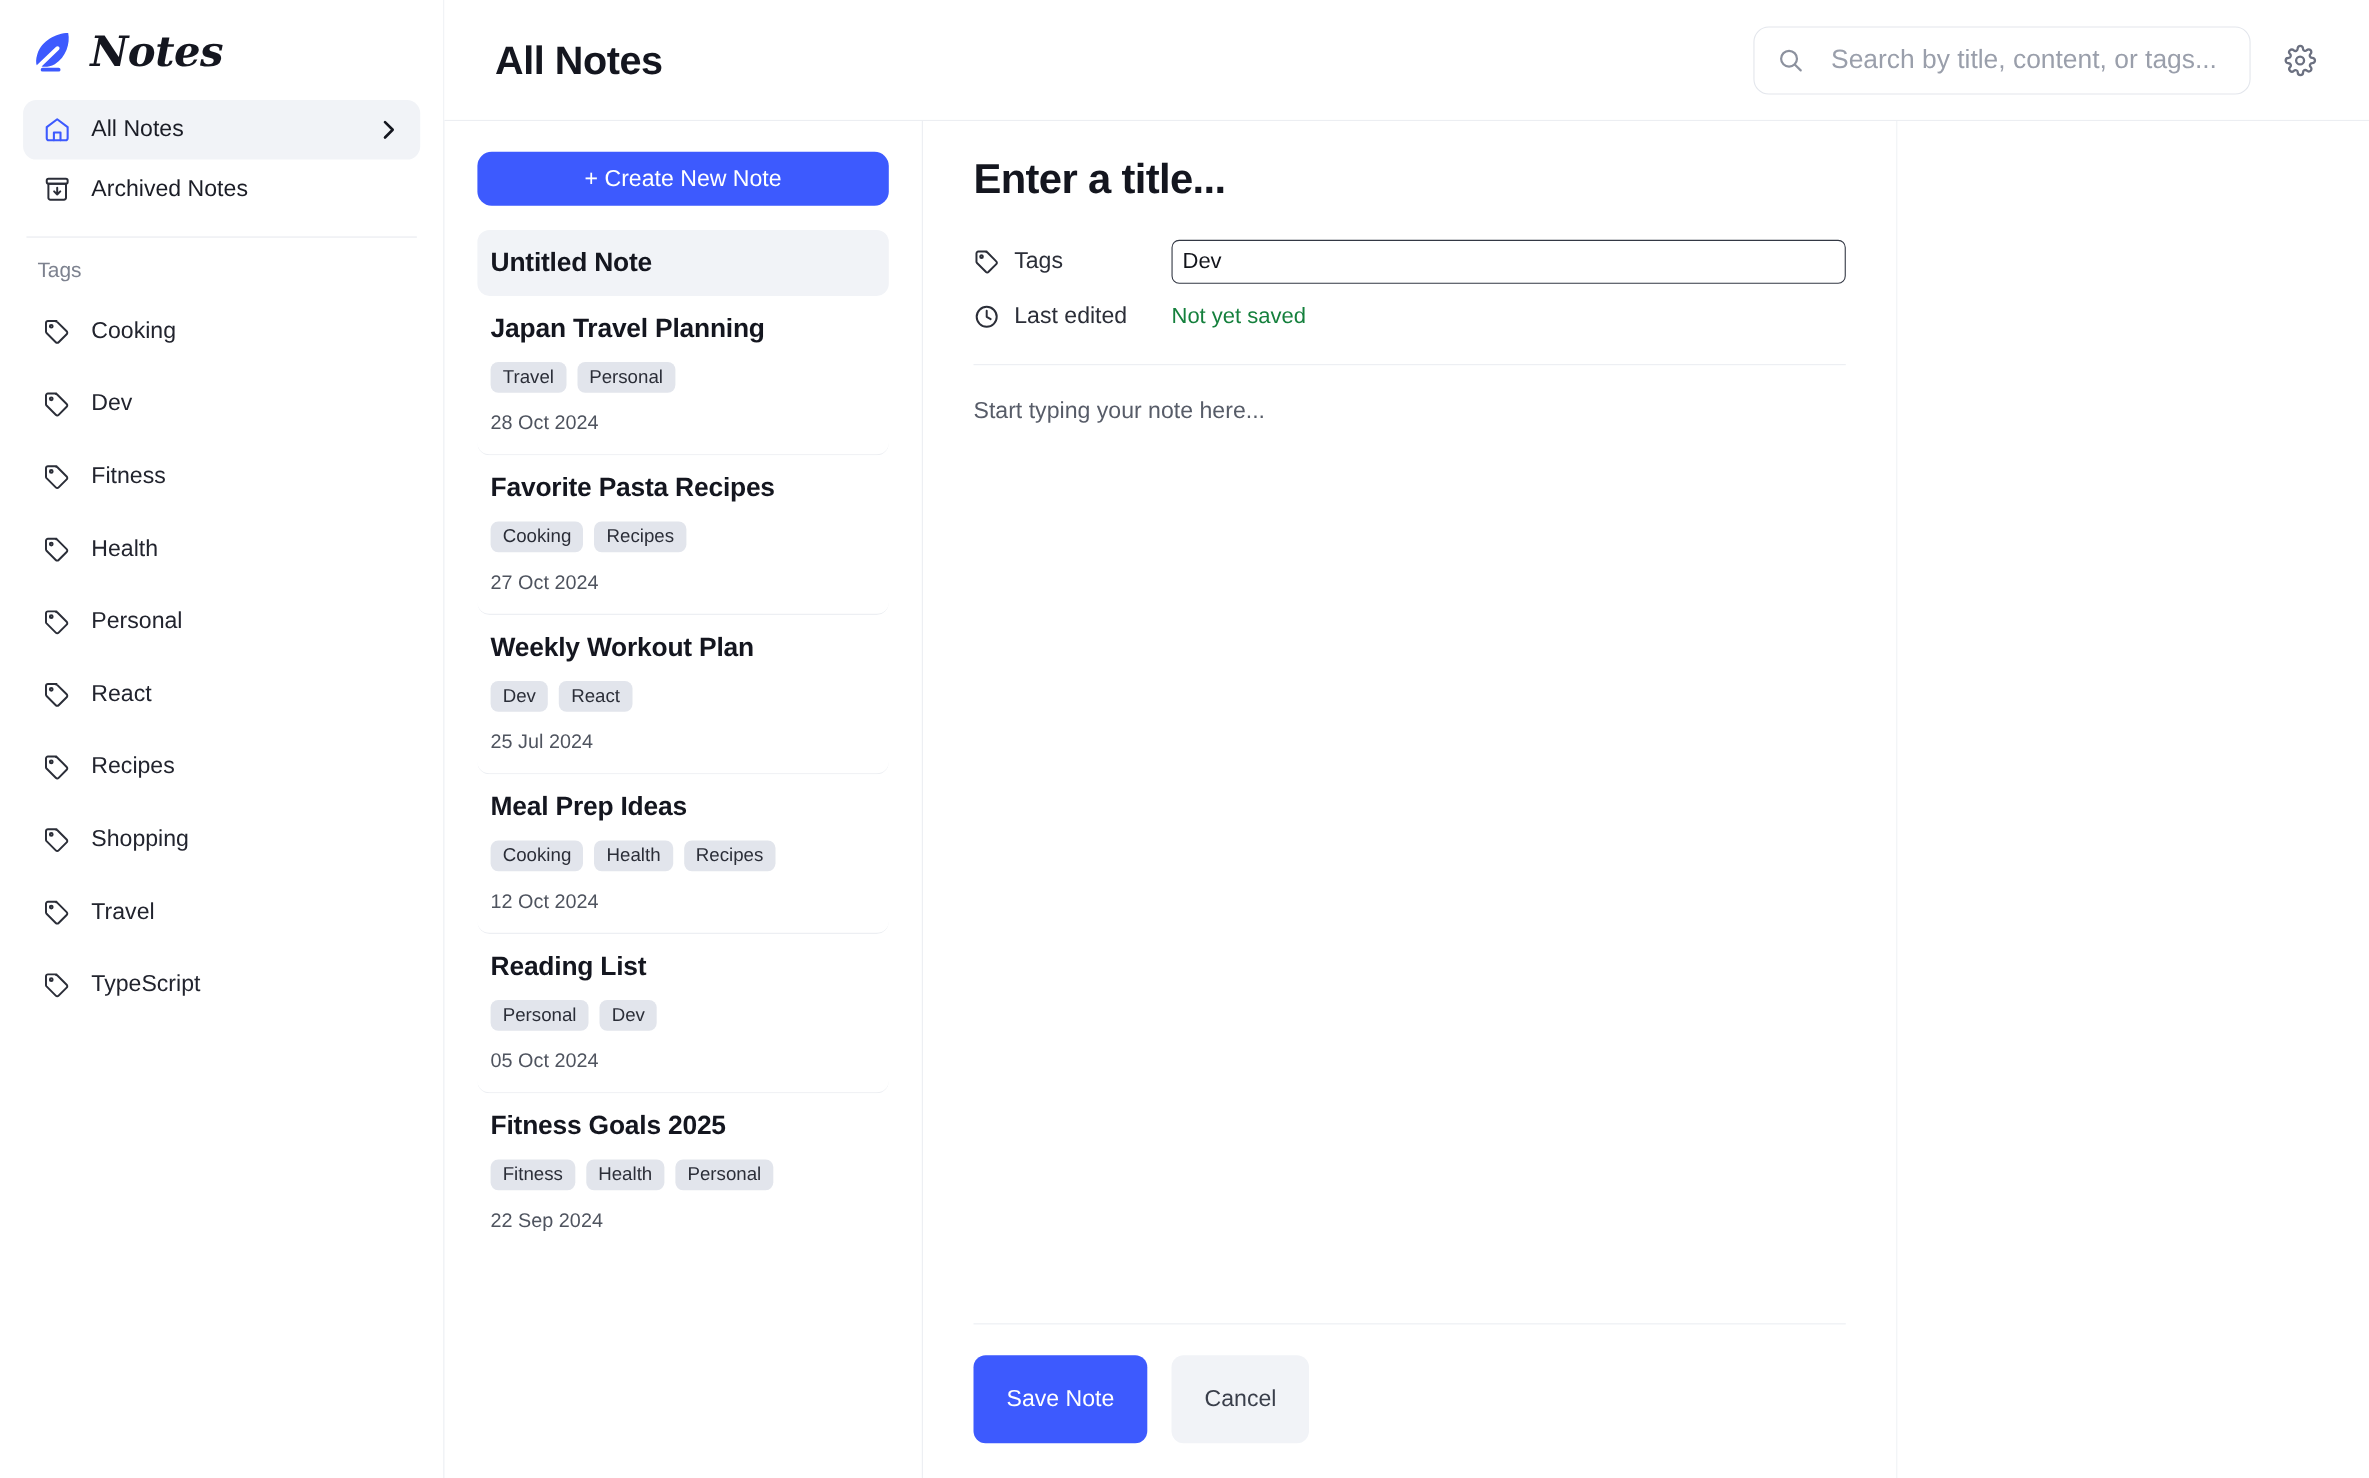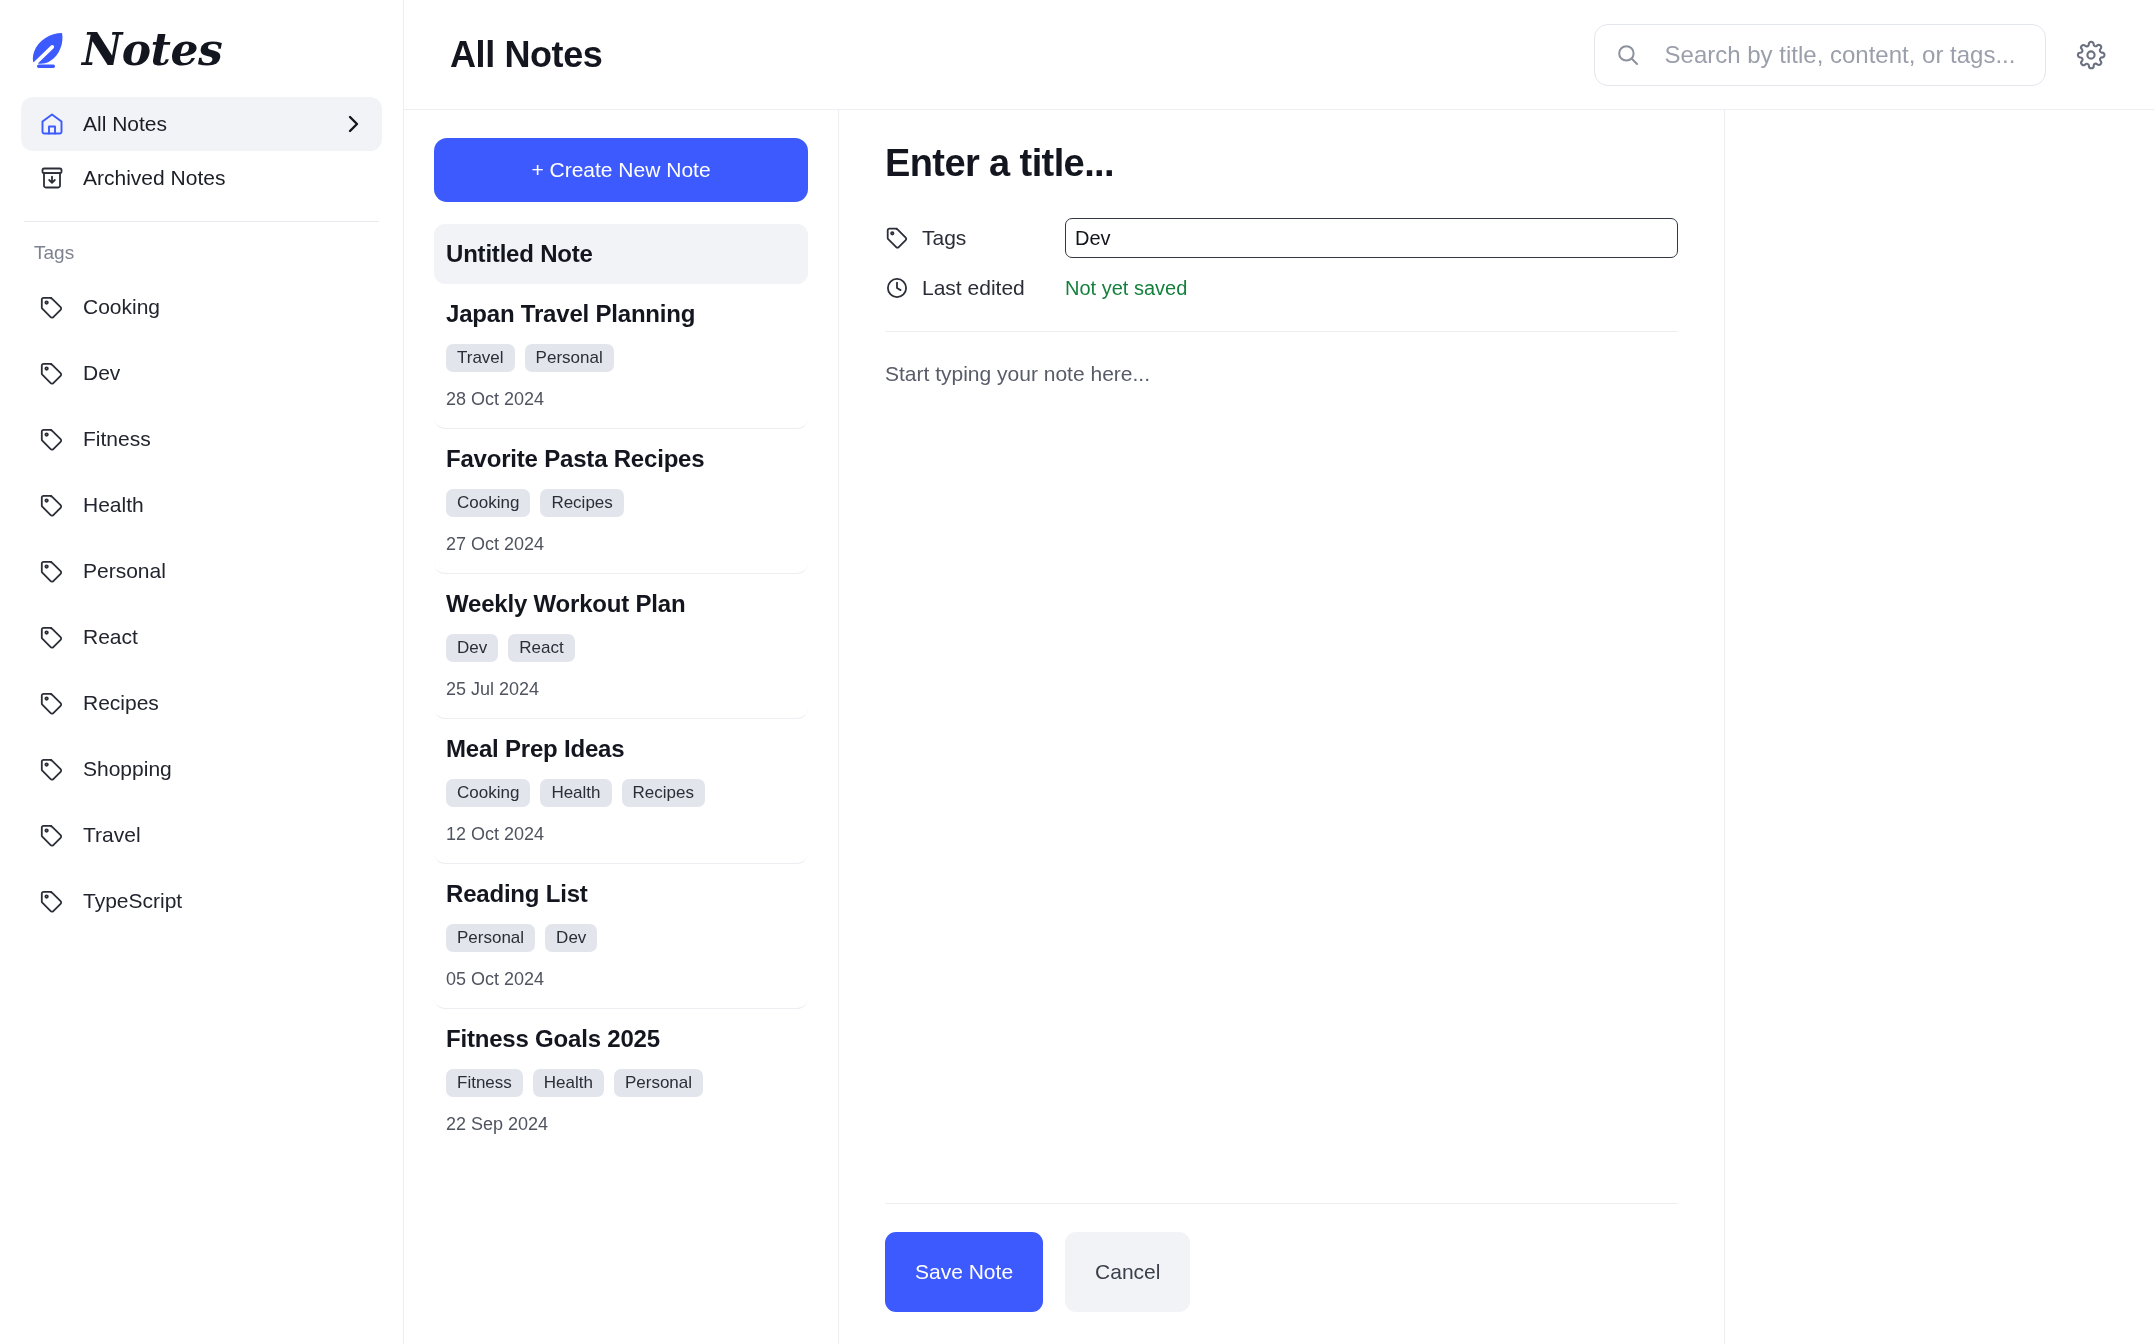--- a/index.html
+++ b/index.html
@@ -22,21 +22,21 @@
   }
   .brand {
     display: flex; align-items: center; gap: 14px;
     padding: 24px 0 22px 24px;
   }
   .brand-icon { width: 44px; height: 44px; display: block; flex: 0 0 44px; }
   .brand-name {
     font-family: "DejaVu Serif", serif;
     font-style: italic;
     font-weight: 700;
-    font-size: 44px;
+    font-size: 38px;
     letter-spacing: -0.5px;
     color: #14161f;
   }
   .nav { padding: 0 21px; }
   .nav-item {
     display: flex; align-items: center; gap: 18px;
     height: 54px;
     padding: 0 18px;
     border-radius: 12px;
     cursor: pointer;
@@ -96,21 +96,21 @@
   .workspace { flex: 1; display: flex; min-height: 0; }
 
   
   .notelist {
     width: 435px; flex: 0 0 435px;
     border-right: 1px solid #eceef2;
     padding: 28px 30px 0 30px;
     overflow: hidden;
   }
   .create-btn {
-    width: 100%; height: 64px;
+    width: 100%; height: 49px;
     background: #3d5afe; color: #fff;
     border: 0; border-radius: 13px;
     font-family: "Liberation Sans", sans-serif;
     font-size: 21px; font-weight: 400; cursor: pointer;
     margin-bottom: 22px;
   }
   .note-card {
     padding: 16px 12px 18px 12px;
     border-radius: 11px;
     cursor: pointer;

